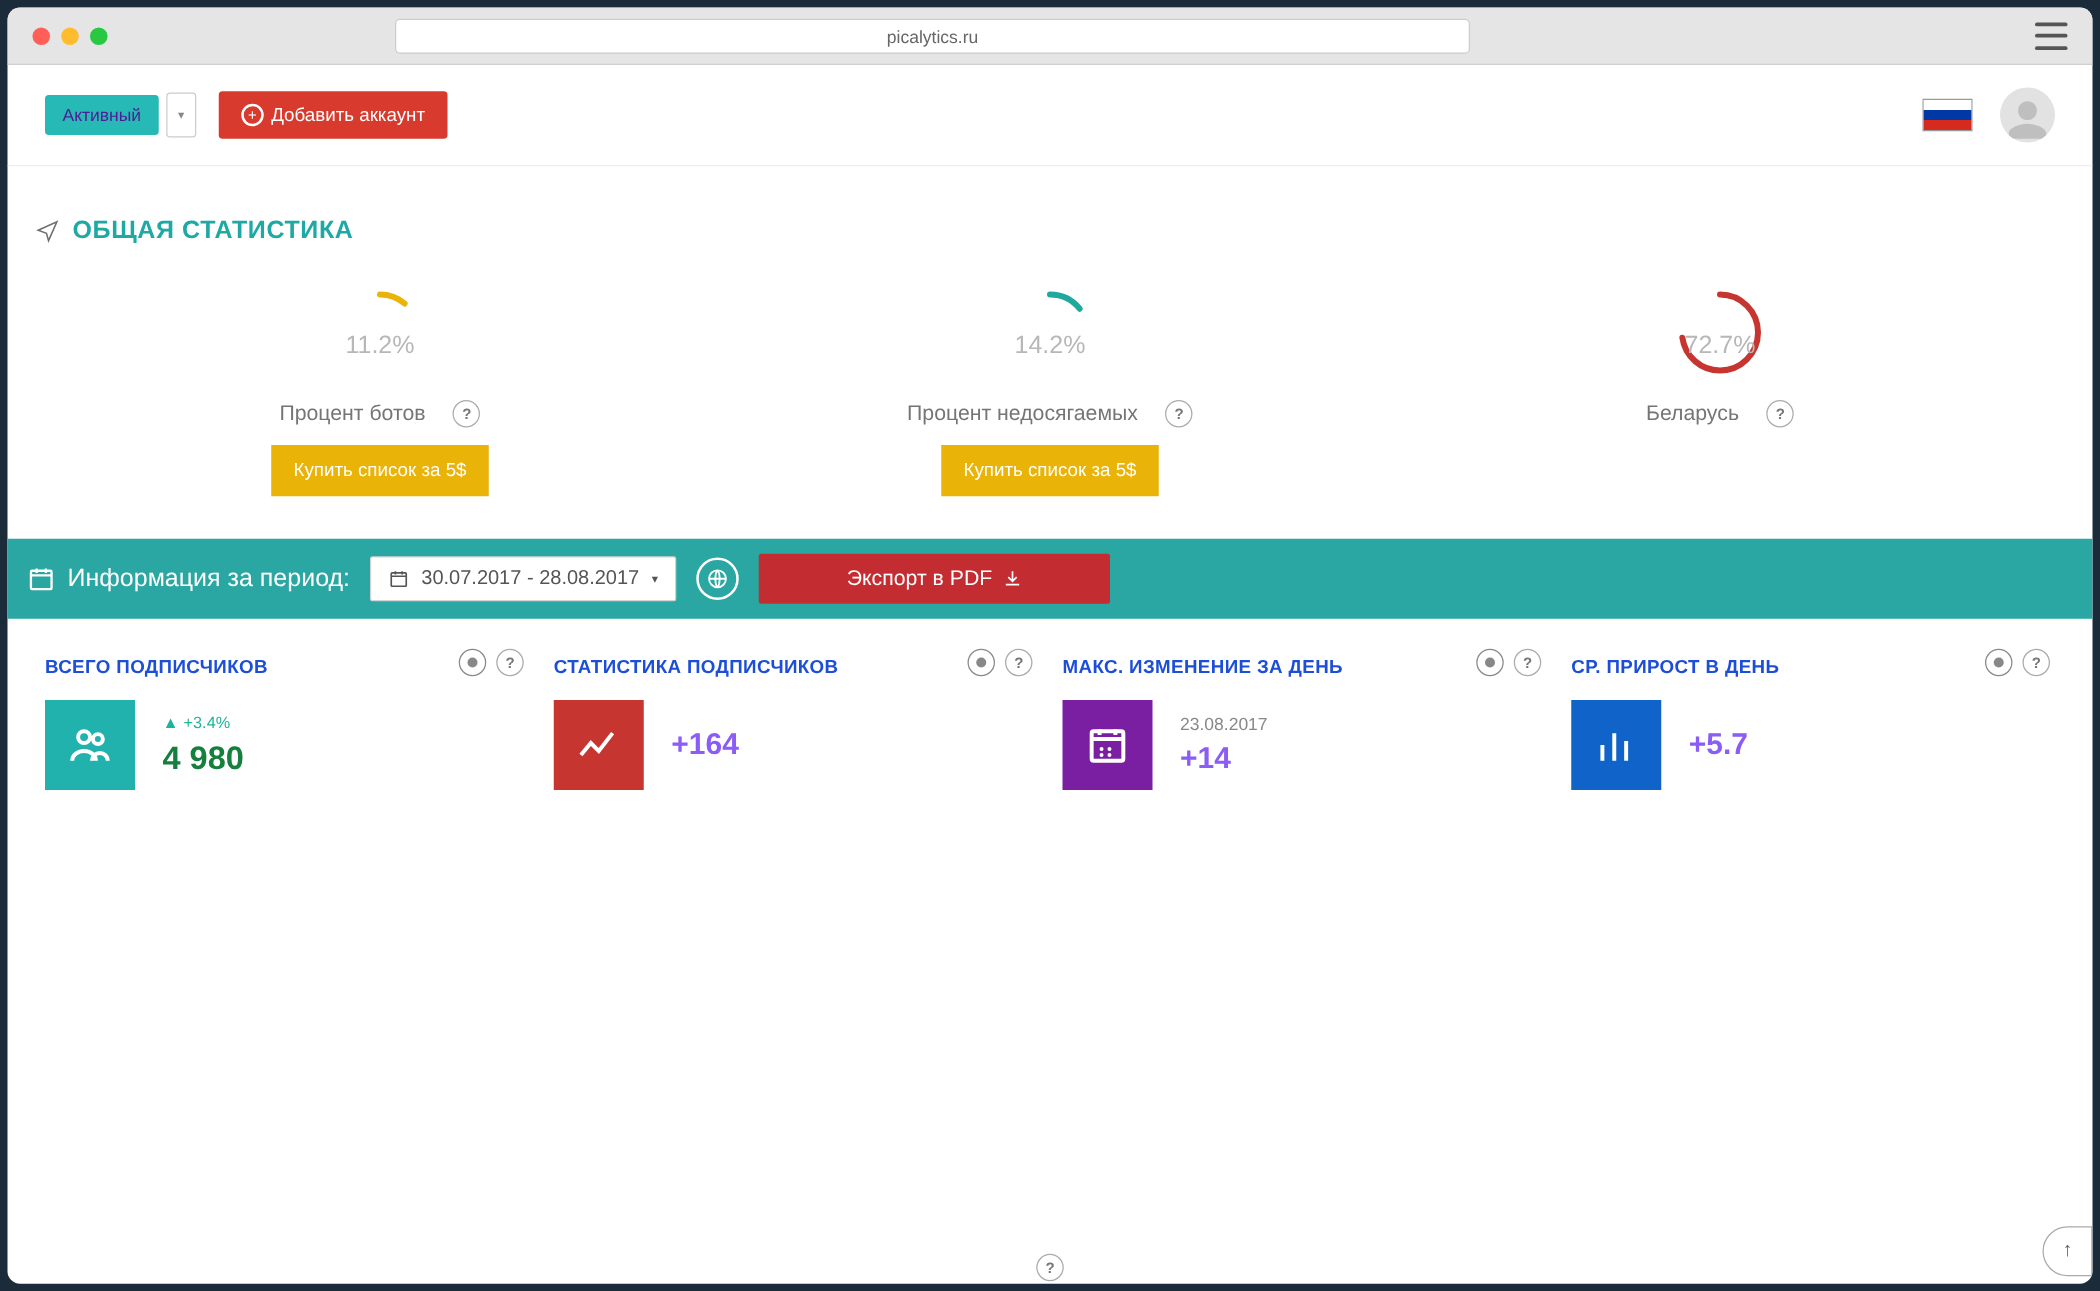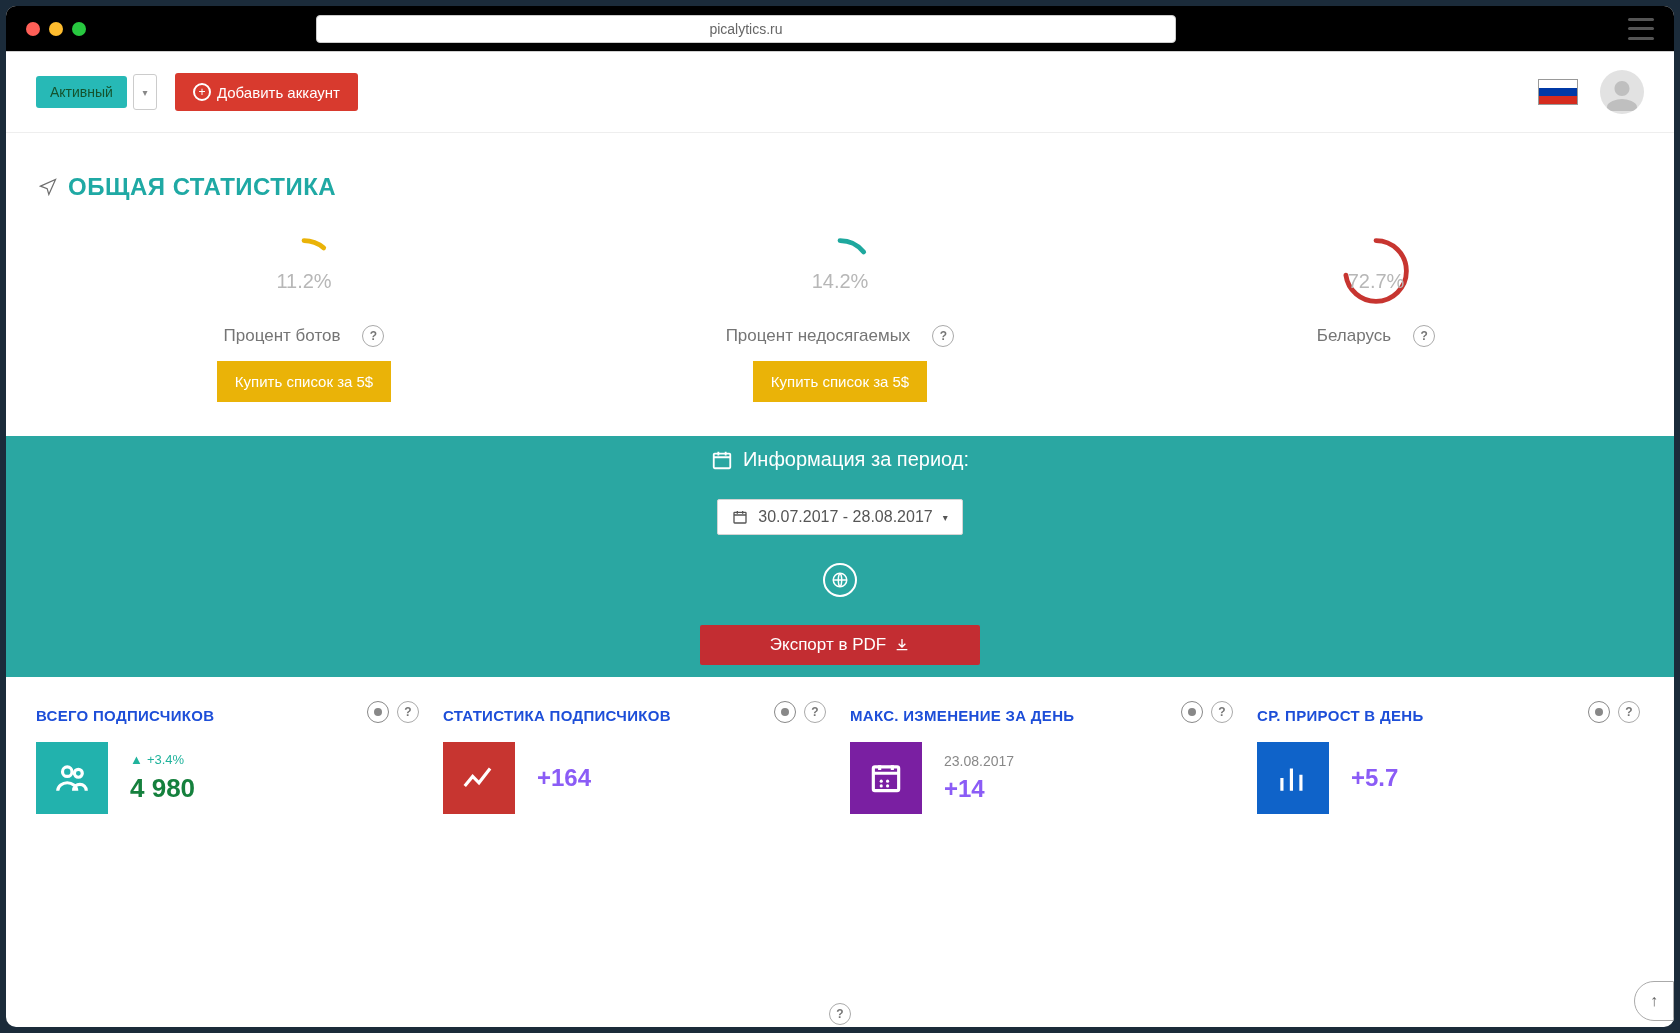--- a/index.html
+++ b/index.html
@@ -15,21 +15,21 @@
     background: #fff;
     border-radius: 10px;
     overflow: hidden;
     display: flex;
     flex-direction: column;
     position: relative;
   }
   
   .chrome {
     height: 46px;
-    background: #000000;
+    background: #e5e5e5;
     display: flex;
     align-items: center;
     padding: 0 20px;
     gap: 8px;
     border-bottom: 1px solid #d0d0d0;
   }
   .traffic { display: flex; gap: 9px; }
   .dot { width: 14px; height: 14px; border-radius: 50%; }
   .dot.red { background:#ff5f57; }
   .dot.yellow { background:#febc2e; }
@@ -58,21 +58,21 @@
   
   .app-header {
     display: flex;
     align-items: center;
     padding: 18px 30px;
     border-bottom: 1px solid #eee;
   }
   .btn { display:inline-flex; align-items:center; justify-content:center; border:none; cursor:pointer; font-size:14px; }
   .active-pill {
     background:#27b9b6;
-    color:#14532d;
+    color:#4c1d95;
     padding:8px 14px;
     border-radius:3px;
   }
   .chevron-btn {
     border:1px solid #ccc;
     background:#fff;
     width:24px; height:36px;
     border-radius:3px;
     color:#888;
     margin-left:6px;
@@ -101,24 +101,24 @@
   .flag .r { background:#d52b1e; }
   .avatar {
     width:44px; height:44px; border-radius:50%; background:#e2e2e2;
     display:flex; align-items:flex-end; justify-content:center; overflow:hidden;
   }
   .avatar svg { width:36px; height:36px; fill:#bfbfbf; }
 
   
   .section-title {
     display:flex; align-items:center; gap:10px;
-    padding: 40px 30px 10px 32px;
+    padding: 40px 30px 10px 22px;
     color:#1fa9a4;
     font-weight:bold;
-    font-size:24px;
+    font-size:20px;
     letter-spacing:0.5px;
   }
   .section-title svg { width:20px; height:20px; stroke:#6f6f6f; fill:none; }
 
   
   .gauge-row {
     display:flex;
     padding: 20px 30px 34px 30px;
   }
   .gauge-card {
@@ -144,22 +144,21 @@
     font-size:15px;
   }
 
   
   .period-bar {
     background:#2aa7a2;
     color:#fff;
     display:flex;
     align-items:center;
     padding:12px 16px;
-    gap:28px;
-    flex-direction:column;
+    gap:16px;
   }
   .period-bar .label { font-size:20px; display:flex; align-items:center; gap:10px; }
   .date-range {
     background:#fff;
     color:#555;
     border:1px solid #d4d4d4;
     border-radius:2px;
     padding:8px 14px;
     display:flex; align-items:center; gap:10px;
     font-size:16px;

